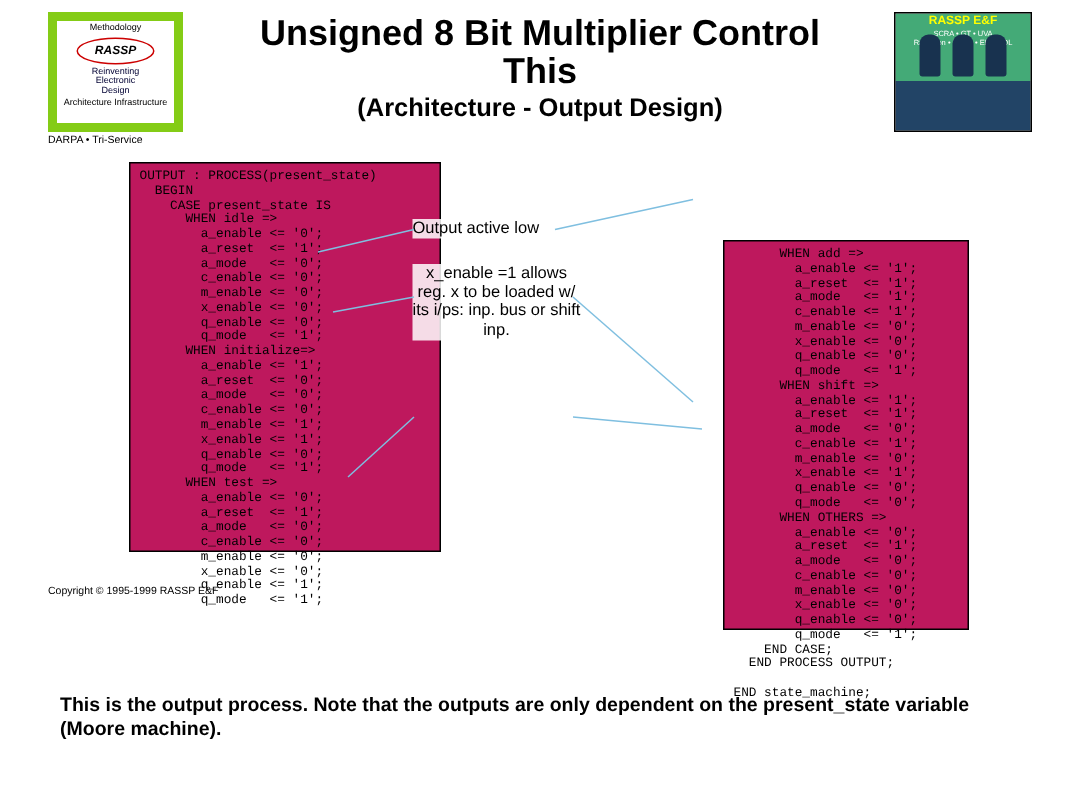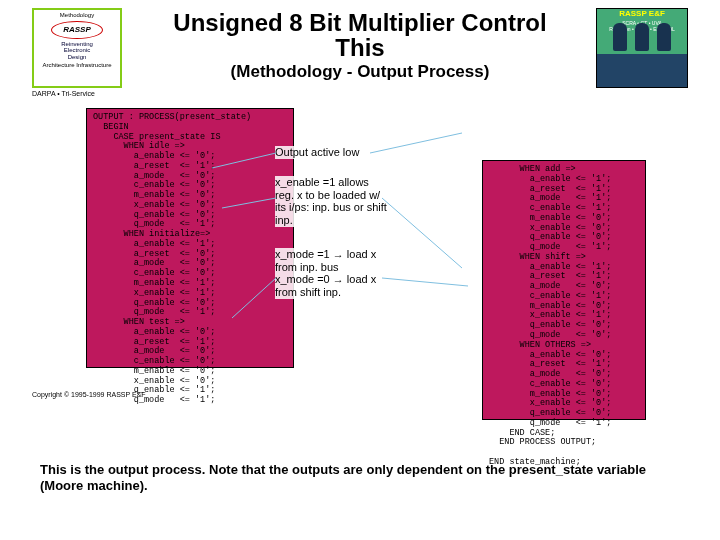--- a/index.html
+++ b/index.html
@@ -19,21 +19,21 @@
     height: 390px;
   }
   .header {
     position: relative;
     height: 86px;
   }
   .logo-left {
     position: absolute;
     left: 0; top: 0;
     width: 90px; height: 80px;
-    border: 2px solid #84cc16;
+    border: 6px solid #84cc16;
     font-size: 6px;
     line-height: 1.1;
     padding: 2px;
     text-align: center;
   }
   .logo-left .oval {
     width: 52px; height: 18px;
     border: 1px solid #c00;
     border-radius: 50%;
     margin: 2px auto 0;
@@ -150,21 +150,21 @@
       <div class="sub" style="white-space:pre;">Reinventing
 Electronic
 Design</div>
       <div style="margin-top:2px;">Architecture  Infrastructure</div>
     </div>
 
     <div class="title">
       <span>Unsigned 8 Bit Multiplier Control</span><br>
       <span>This</span>
     </div>
-    <div class="subtitle">(Methodology - Output Process)</div>
+    <div class="subtitle">(Architecture - Output Design)</div>
 
     <div class="logo-right">
       <div class="ppl">
         <div class="person"></div>
           <div class="person"></div>
           <div class="person"></div>
       </div>
       <div style="font-weight:bold; color:#ff0; font-size:8px;">RASSP E&amp;F</div>
       <div style="white-space:pre; font-size:5px; margin-top:2px;">SCRA • GT • UVA
 Raytheon • UCinc • EIT • ADL</div>
@@ -231,23 +231,21 @@
         x_enable &lt;= '0';
         q_enable &lt;= '0';
         q_mode   &lt;= '1';
     END CASE;
   END PROCESS OUTPUT;
 
 END state_machine;</div>
   </div>
 
   <div class="annot a1">Output active low</div>
-  <div class="annot a2" style="white-space:normal;">x_enable =1 allows reg. x to be loaded w/ its i/ps: inp. bus or shift inp.</div>
-  <div class="annot a3" style="white-space:pre-line;">x_mode =1 → load x from inp. bus
-x_mode =0 → load x from shift inp.</div>
+  <div class="annot a2" style="white-space:normal;text-align:center;">x_enable =1 allows reg. x to be loaded w/ its i/ps: inp. bus or shift inp.</div>
 
   <svg class="lines">
     <g stroke="#7fbfe0" stroke-width="1" fill="none">
       <line x1="244" y1="145" x2="180" y2="160"></line>
       <line x1="338" y1="145" x2="430" y2="125"></line>
       <line x1="244" y1="190" x2="190" y2="200"></line>
       <line x1="350" y1="190" x2="430" y2="260"></line>
       <line x1="244" y1="270" x2="200" y2="310"></line>
       <line x1="350" y1="270" x2="436" y2="278"></line>
     </g>

